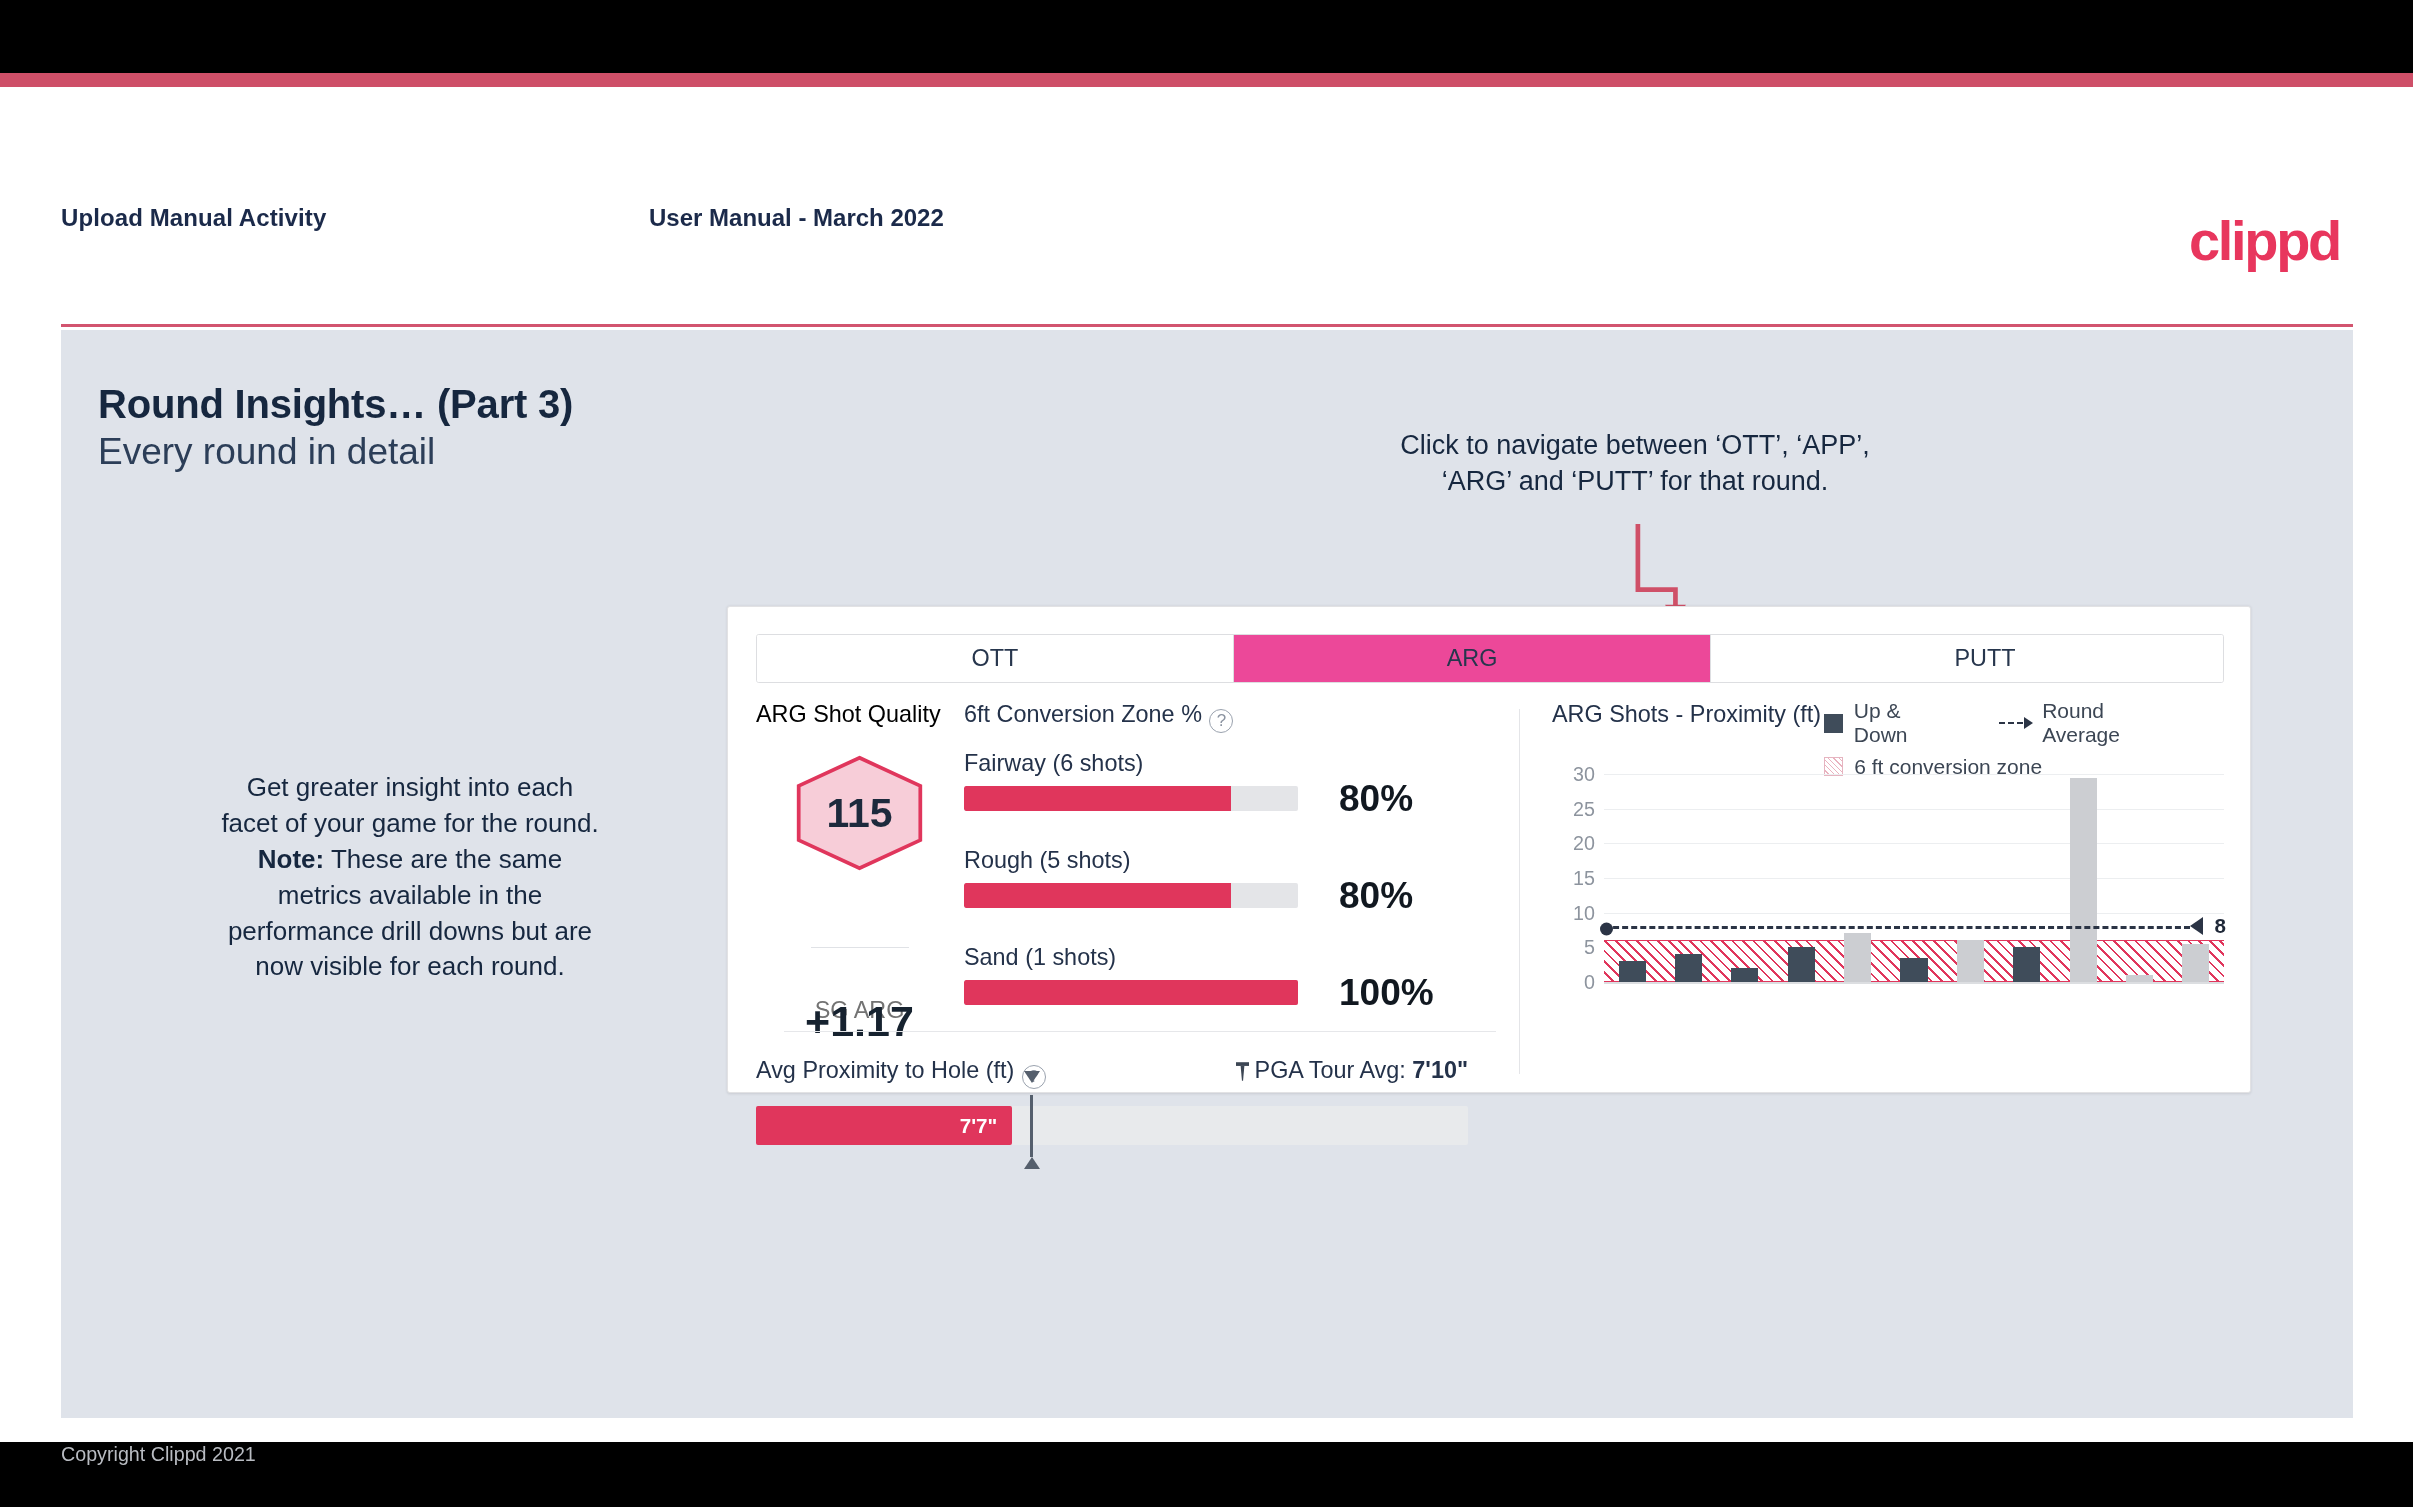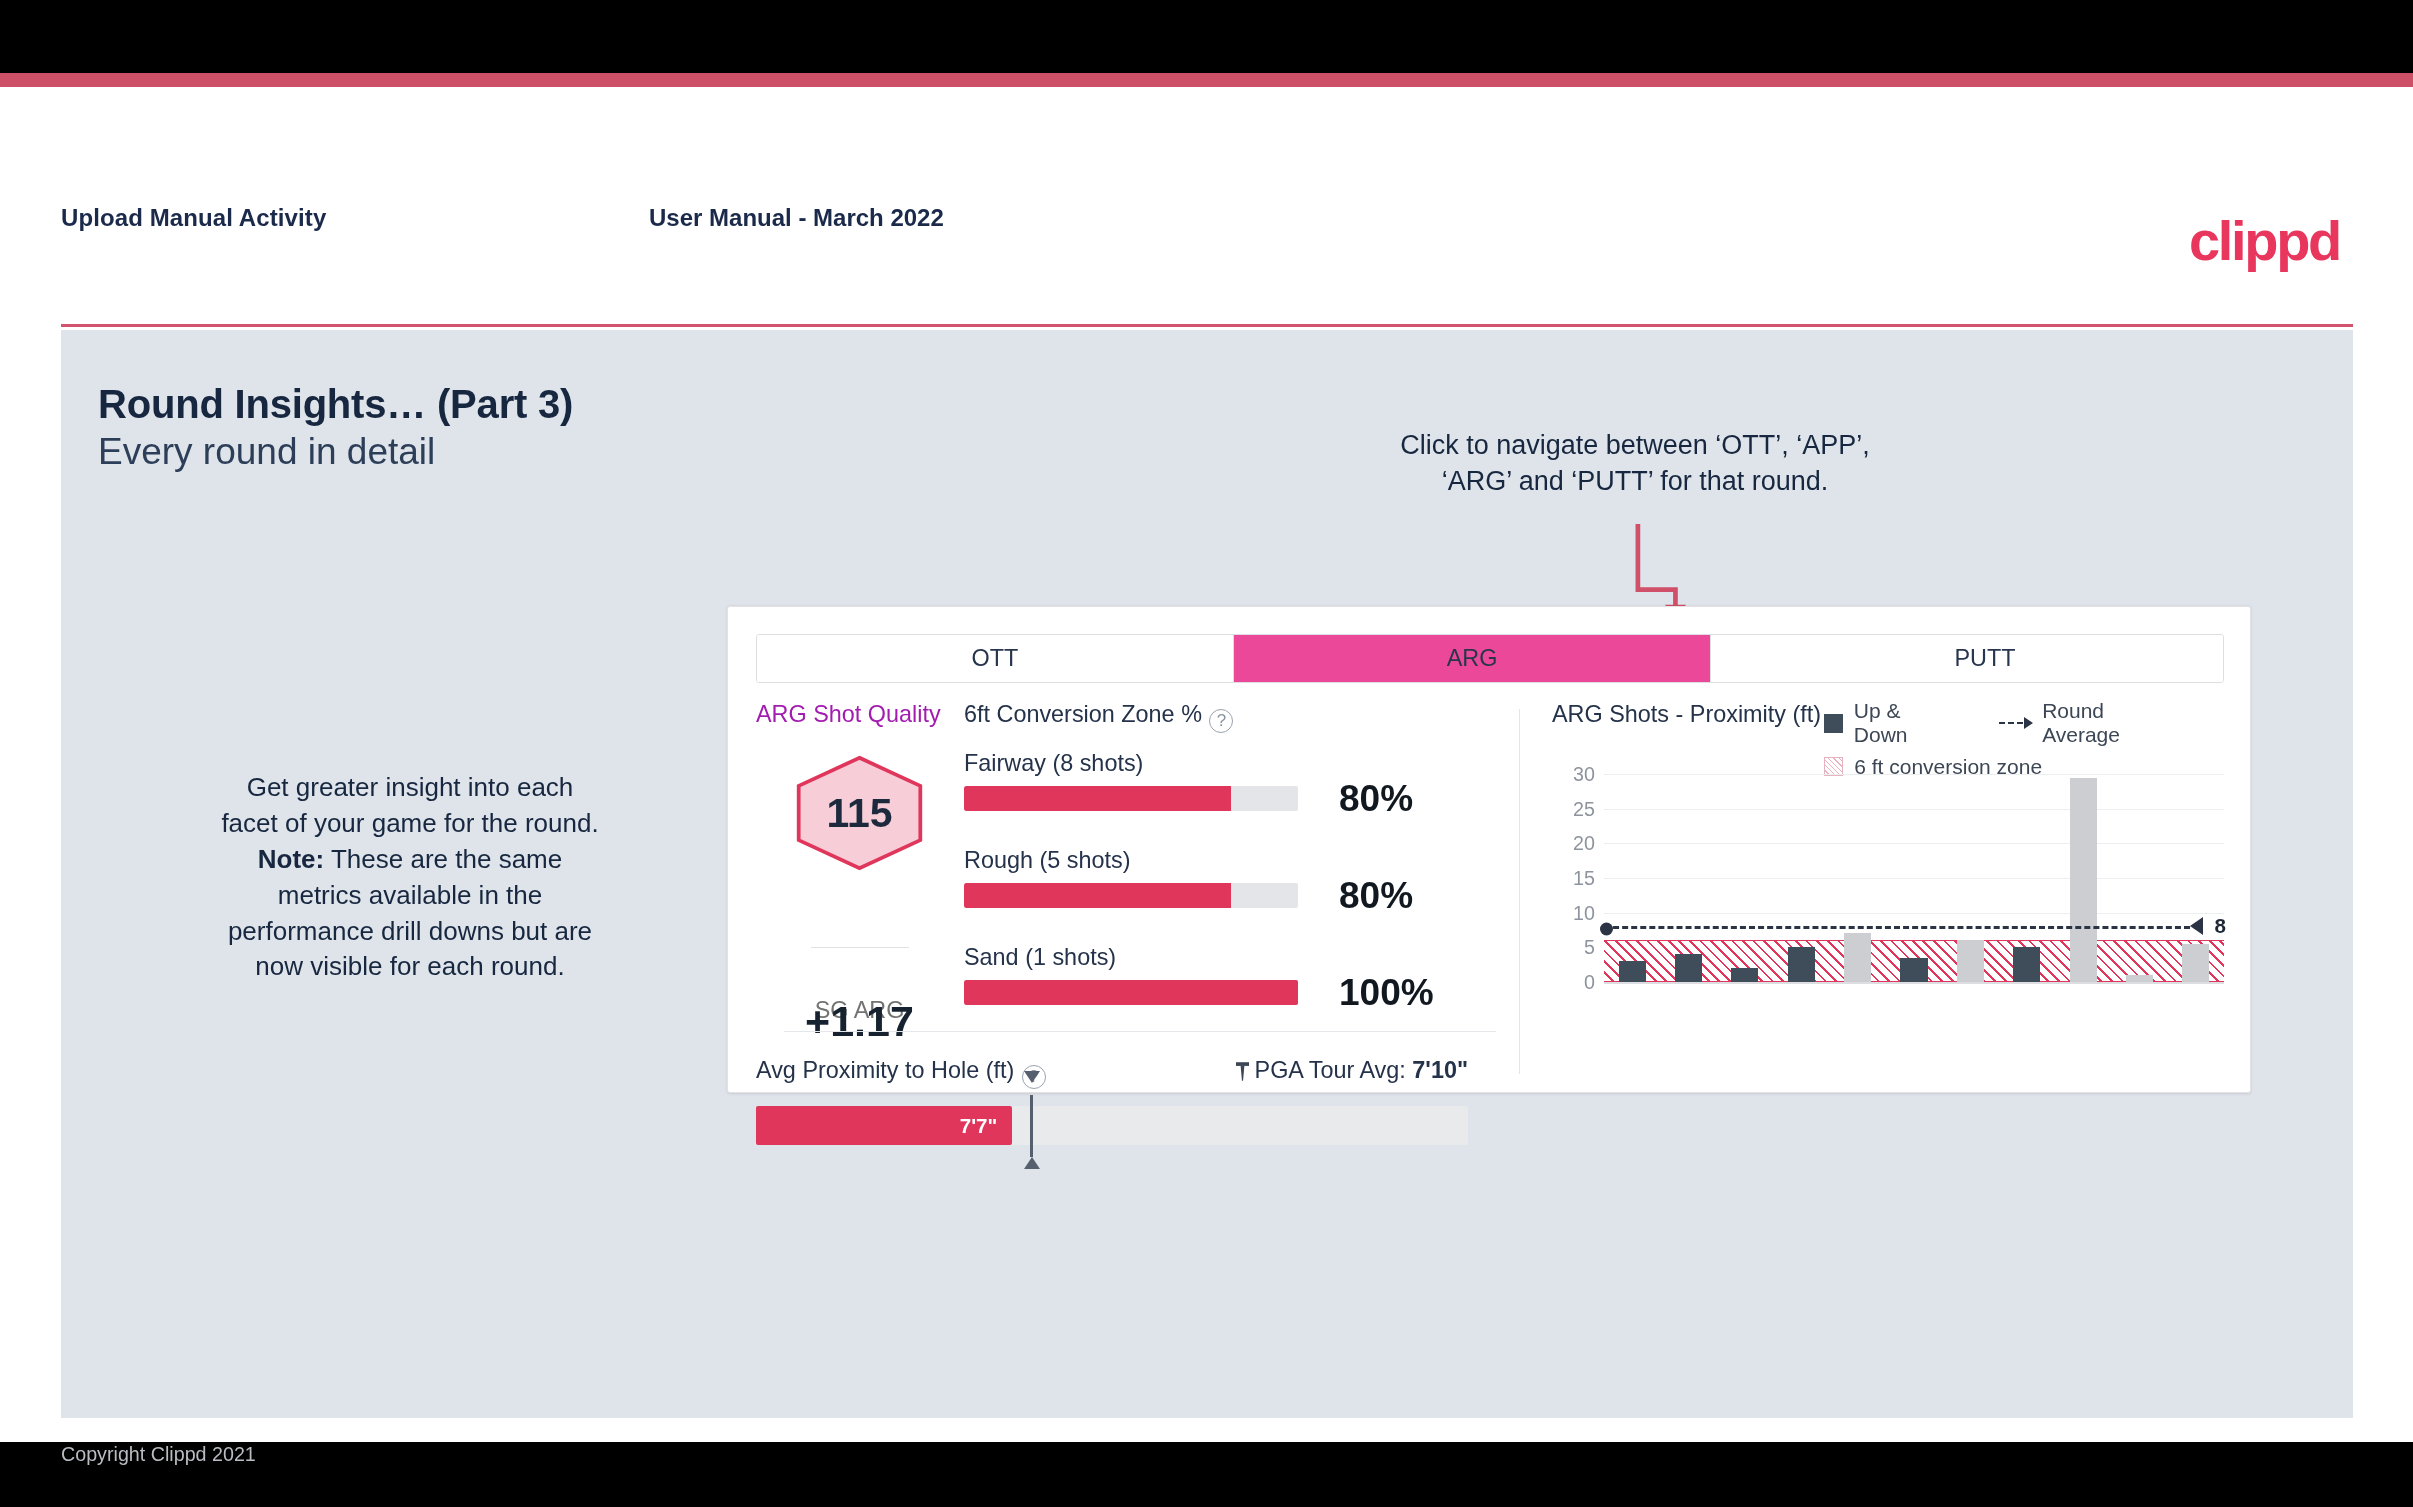--- a/index.html
+++ b/index.html
@@ -93,21 +93,21 @@
   .tab:last-child { border-right: none; padding-left: 36px; }
   .tab.active { background: #ec4899; }
 
   .panels { position: absolute; left: 0; top: 94px; width: 100%; height: 393px; }
   .panel-left { position: absolute; left: 28px; top: 0; width: 740px; height: 389px; }
   .panel-divider {
     position: absolute; left: 791px; top: 7.5px; width: 0.9px; height: 365px; background: #e4e5e8;
   }
   .panel-right { position: absolute; left: 824px; top: 0; width: 672px; height: 389px; }
 
-  .lbl-sq { position: absolute; left: 0; top: 0; font-size: 23.4px; color: #a21caf; }
+  .lbl-sq { position: absolute; left: 0; top: 0; font-size: 23.4px; color: #000000; }
   .lbl-cz { position: absolute; left: 208px; top: 0; font-size: 23.4px; color: #24324a; }
   .qmark {
     display: inline-block; width: 24px; height: 24px; border: 1.9px solid #9aa2ae;
     border-radius: 50%; color: #8b93a0; font-size: 17px; line-height: 21.5px;
     text-align: center; vertical-align: -3.7px; margin-left: 7.5px;
   }
 
   .hexwrap { position: absolute; left: 19px; top: 54px; width: 169px; text-align: center; }
   .hex {
     width: 131px; height: 116px; margin: 0 auto;
@@ -257,21 +257,21 @@
               </svg>
               <div class="hex-num">115</div>
             </div>
             <div class="sg-divider"></div>
             <div class="sg-label">SG ARG</div>
             <div class="sg-value">+1.17</div>
           </div>
 
           <div class="cz-list">
             <div class="cz-row">
-              <div class="cz-name">Fairway (8 shots)</div>
+              <div class="cz-name">Fairway (6 shots)</div>
               <div class="cz-bar-bg">
                 <div class="cz-bar-fill" style="width:80%"></div>
               </div>
               <div class="cz-pct">80%</div>
             </div>
             <div class="cz-row">
               <div class="cz-name">Rough (5 shots)</div>
               <div class="cz-bar-bg">
                 <div class="cz-bar-fill" style="width:80%"></div>
               </div>

